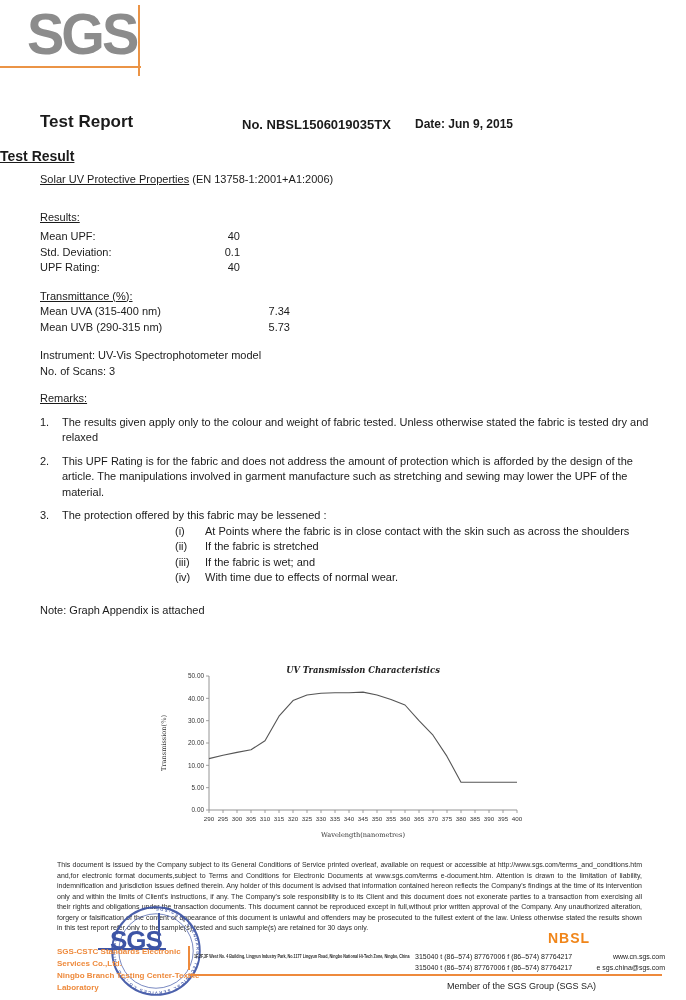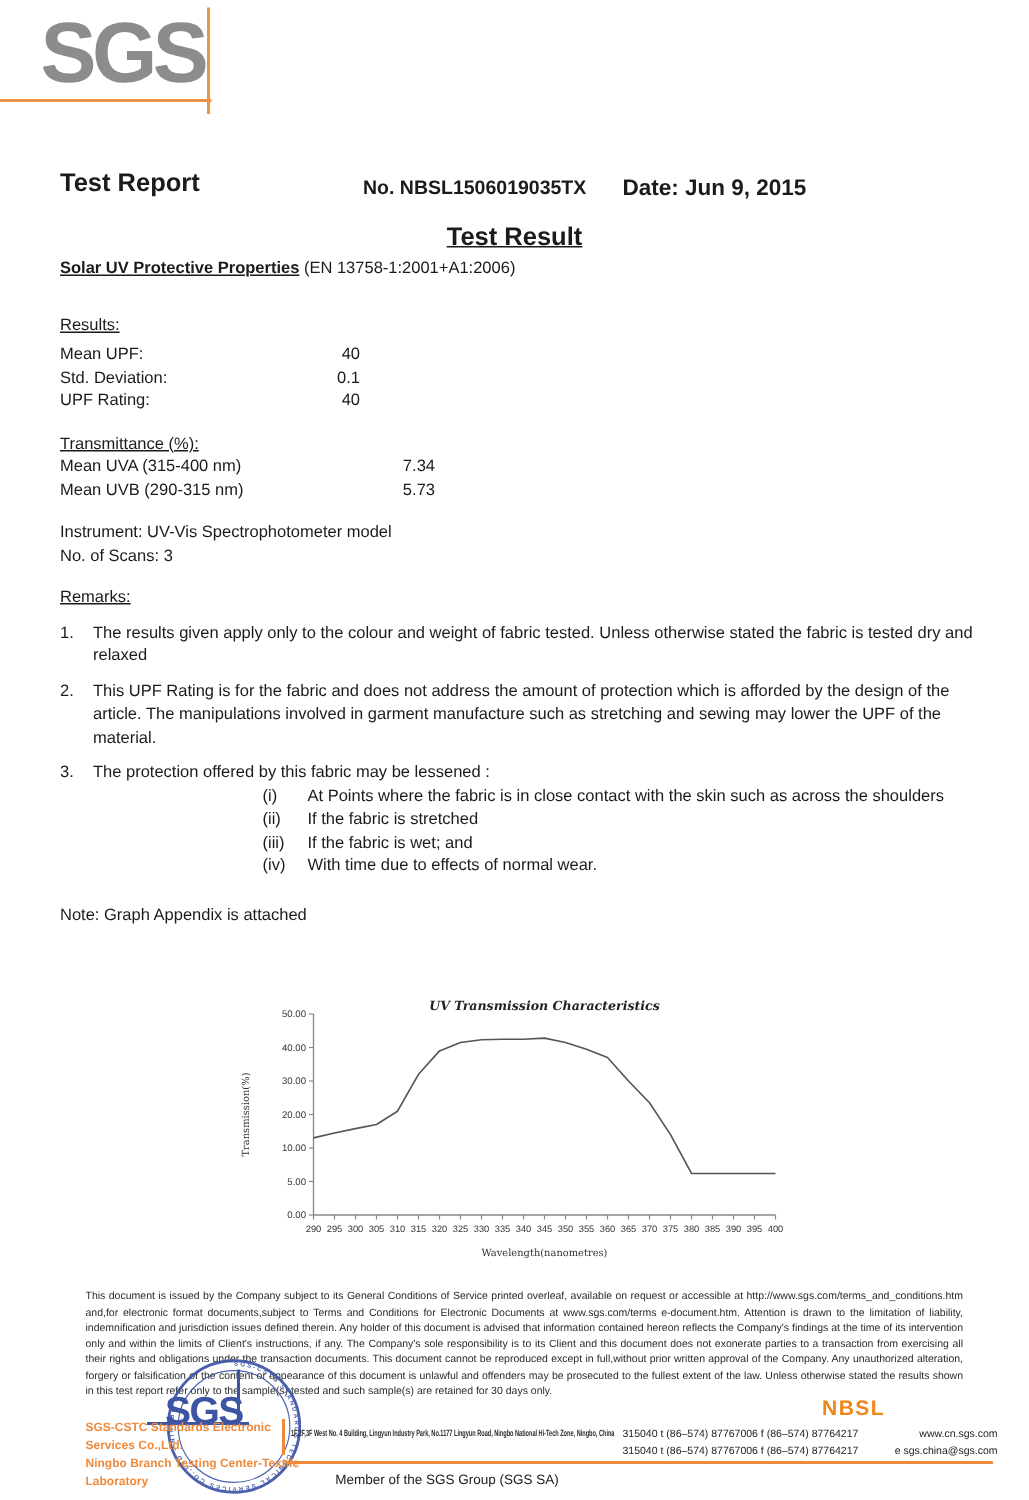--- a/index.html
+++ b/index.html
@@ -13,28 +13,28 @@
   
   #logo-top{left:0;top:0;width:200px;height:90px;}
   #logo-top .word{position:absolute;left:27px;top:2px;font-size:56px;font-weight:bold;
     color:#8c8c8c;letter-spacing:-3px;transform:scaleY(1.02);}
   #logo-top .hline{position:absolute;left:0;top:66px;width:141px;height:2px;background:#eb9446;}
   #logo-top .vline{position:absolute;left:138px;top:5px;width:2px;height:71px;background:#eb9446;}
 
   
   #report-title{left:40px;top:112px;font-size:17px;font-weight:bold;}
   #report-no{left:222px;top:117px;font-size:13px;font-weight:bold;margin-left:20px;}
-  #report-date{left:415px;top:117px;font-size:15px;font-weight:bold;}
-  #test-result{left:0;top:148px;width:686px;text-align:center;font-size:17px;font-weight:bold;}
+  #report-date{left:415px;top:117px;font-size:12px;font-weight:bold;}
+  #test-result{left:0;top:148px;width:686px;font-size:14px;font-weight:bold;}
   #test-result span{text-decoration:underline;}
 
   
   #content{left:40px;top:172px;width:615px;font-size:11px;line-height:15.5px;}
   .u{text-decoration:underline;}
-  .b{font-weight:bold;margin-top:44px;}
+  .b{font-weight:normal;margin-top:44px;}
   .kv{display:flex;}
   .kv .lab{width:170px;}
   .kv .val{width:30px;text-align:right;}
   .kv2 .lab{width:210px;}
   .kv2 .val{width:40px;text-align:right;}
   .mt-lg{margin-top:22px;}
   .mt-md{margin-top:13px;}
   .mt-sm{margin-top:4px;}
   .remarks{margin-top:12px;}
   .remark{display:flex;margin-top:8px;margin-bottom:6px;}
@@ -61,21 +61,21 @@
   #company-lines{left:57px;top:946px;width:150px;font-size:8px;font-weight:bold;
     color:#ee8a3c;line-height:12px;}
   #footer-vbar{left:188px;top:946px;width:2px;height:24px;background:#ee8a3c;}
   #footer-address{left:194px;top:953px;width:220px;font-size:6px;font-weight:bold;color:#2a2a2a;
     white-space:nowrap;transform:scaleX(0.62);transform-origin:left center;}
   #nbsl{left:548px;top:930px;font-size:14px;font-weight:bold;color:#f08519;letter-spacing:1px;}
   #contact{left:415px;top:951px;width:250px;font-size:7px;color:#222;line-height:11px;}
   .contact-row{display:flex;justify-content:space-between;white-space:nowrap;}
   .contact-row .left{margin-right:6px;}
   #footer-hline{left:190px;top:974px;width:472px;height:2px;background:#ee8a3c;}
-  #member-line{left:0;top:981px;width:596px;text-align:center;font-size:9px;color:#222;}
+  #member-line{left:0;top:981px;width:596px;text-align:right;font-size:9px;color:#222;}
 </style>
 </head>
 <body>
 
 <div class="abs" id="logo-top">
   <span class="word">SGS</span>
   <span class="hline"></span>
   <span class="vline"></span>
 </div>
 

